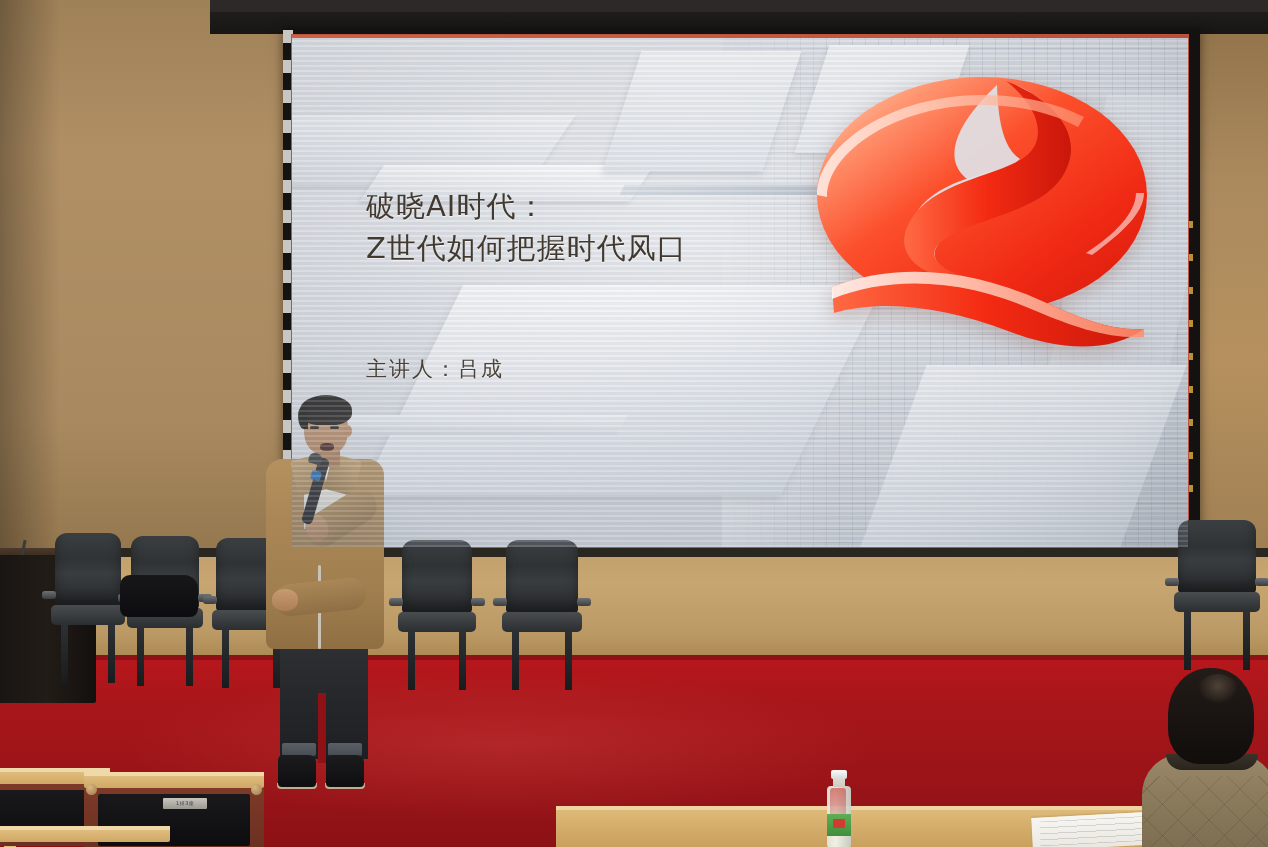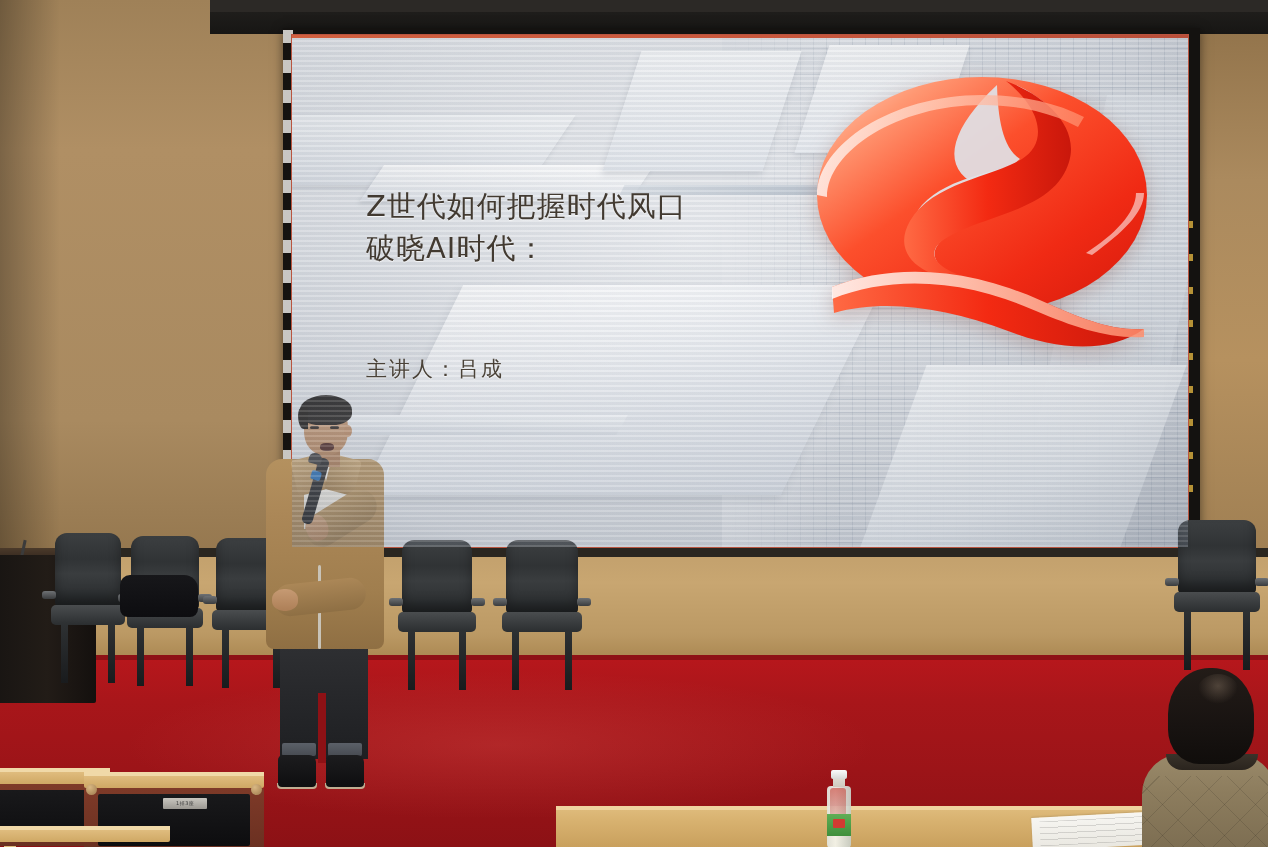--- a/index.html
+++ b/index.html
@@ -533,22 +533,22 @@
         <path d="M40 232 C100 208 176 212 250 246 C290 264 320 276 352 274
                  L352 282 C316 284 282 272 244 256 C172 224 100 220 40 244 Z" fill="url(#gEdge)" opacity="0.85"></path>
 
         <path d="M25 140 C25 90 100 40 190 40 C230 40 265 48 292 62
                  L286 72 C260 58 228 50 190 50 C106 50 35 96 35 142 Z" fill="url(#gEdge)" opacity="0.75"></path>
         <path d="M300 200 C330 178 352 158 352 138 L344 138 C344 158 322 180 294 198 Z" fill="#ffffff" opacity="0.55"></path>
       </svg>
     </div>
 
     <div class="slide-text">
+      <div class="slide-title-line">破晓AI时代：</div>
       <div class="slide-title-line">Z世代如何把握时代风口</div>
-      <div class="slide-title-line">破晓AI时代：</div>
     </div>
     <div class="slide-subtitle">主讲人：吕成</div>
 
     <div class="scanlines"></div>
     <div class="screen-vignette"></div>
   </div>
 
   <div class="stage-wall"></div>
   <div class="stage-wall-top-dark"></div>
   <div class="stage-floor"></div>

